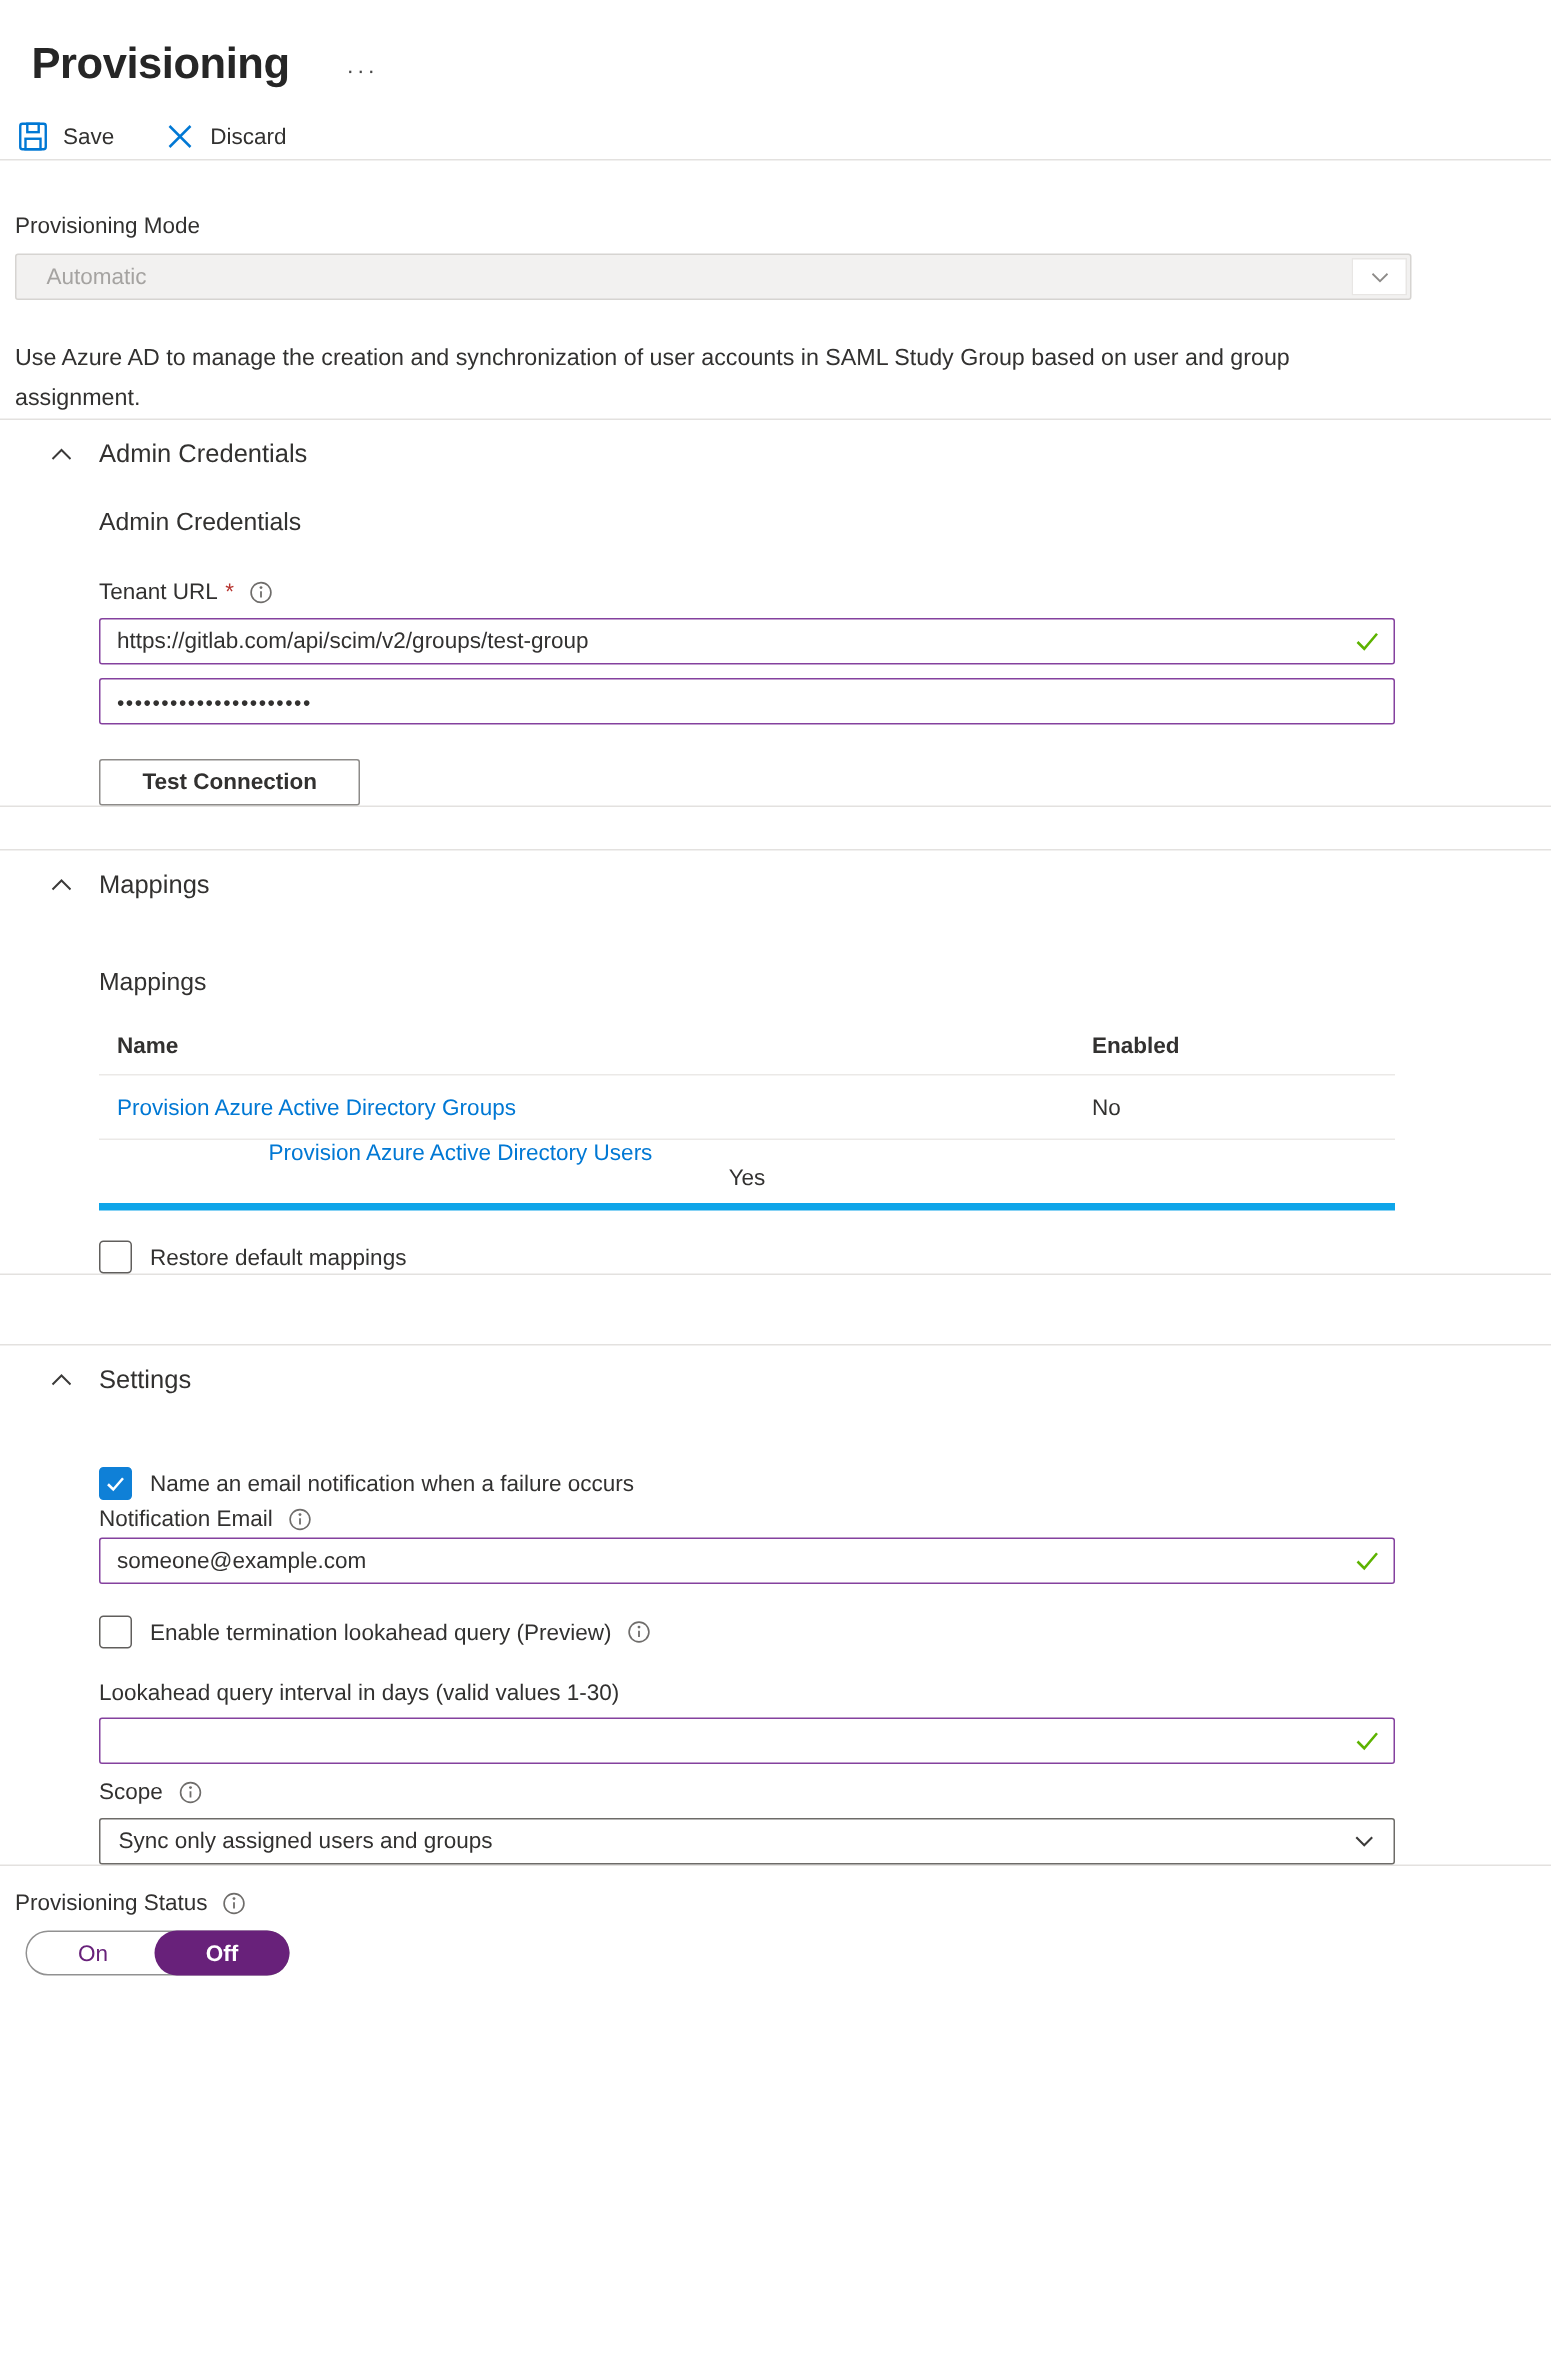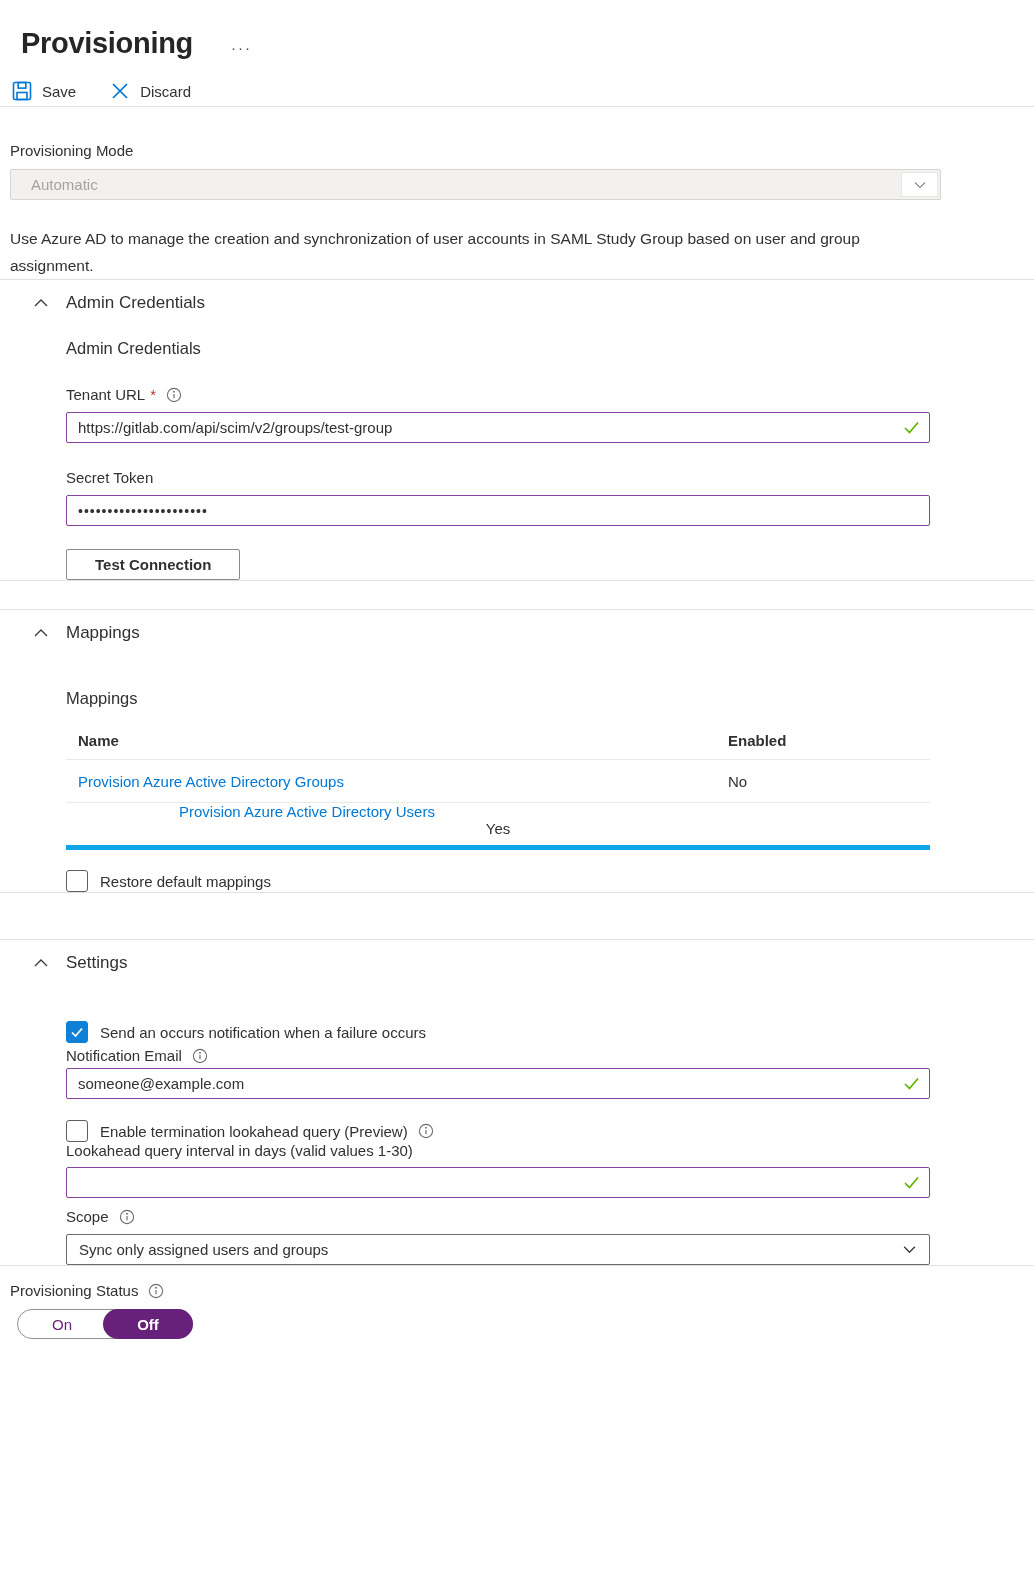--- a/index.html
+++ b/index.html
@@ -169,23 +169,20 @@
     </div>
     <div class="input-wrap">
       <input class="txt-input" type="text" value="https://gitlab.com/api/scim/v2/groups/test-group" style="">
       <span class="valid-check">
         <svg viewBox="0 0 17 17" width="17" height="17">
           <polyline points="2,9 6.5,13.5 15,3.5" fill="none" stroke="#5db300" stroke-width="1.7"></polyline>
         </svg>
       </span>
     </div>
 
-    <div class="lbl-row" style="margin-top:26px;">
-      <span>Secret Token</span>
-    </div>
     <div class="input-wrap">
       <input class="txt-input secret" type="text" value="••••••••••••••••••••••" style="">
     </div>
 
     <button class="btn-secondary">Test Connection</button>
   </div>
 
   <hr class="rule rule-end">
   <div class="gap28"></div>
   <hr class="rule">
@@ -240,21 +237,21 @@
     <span class="sh-label">Settings</span>
   </div>
 
   <div class="section-content">
     <div class="cb-row cb-email">
       <span class="cb-box checked">
         <svg viewBox="0 0 14 14" width="14" height="14">
           <polyline points="2,7.5 5.5,11 12,3.5" fill="none" stroke="#ffffff" stroke-width="1.7"></polyline>
         </svg>
       </span>
-      <span class="cb-label">Send an occurs notification when a failure occurs</span>
+      <span class="cb-label">Name an email notification when a failure occurs</span>
     </div>
 
     <div class="lbl-row lbl-tight" style="margin-top:4px;">
       <span>Notification Email</span>
       <span class="info-ic">
         <svg viewBox="0 0 16 16" width="16" height="16">
           <circle cx="8" cy="8" r="6.6" fill="none" stroke="#6f6d6b" stroke-width="1.1"></circle>
           <line x1="8" y1="7.1" x2="8" y2="11.3" stroke="#6f6d6b" stroke-width="1.2"></line>
           <circle cx="8" cy="4.7" r="0.95" fill="#6f6d6b"></circle>
         </svg>
@@ -274,21 +271,21 @@
       <span class="cb-label">Enable termination lookahead query (Preview)</span>
       <span class="info-ic">
         <svg viewBox="0 0 16 16" width="16" height="16">
           <circle cx="8" cy="8" r="6.6" fill="none" stroke="#6f6d6b" stroke-width="1.1"></circle>
           <line x1="8" y1="7.1" x2="8" y2="11.3" stroke="#6f6d6b" stroke-width="1.2"></line>
           <circle cx="8" cy="4.7" r="0.95" fill="#6f6d6b"></circle>
         </svg>
       </span>
     </div>
 
-    <div class="lbl-row" style="margin-top:0;">
+    <div class="lbl-row" style="margin-top:21px;">
       <span>Lookahead query interval in days (valid values 1-30)</span>
     </div>
     <div class="input-wrap" style="margin-top:8px;">
       <input class="txt-input" type="text" value="" style="">
       <span class="valid-check">
         <svg viewBox="0 0 17 17" width="17" height="17">
           <polyline points="2,9 6.5,13.5 15,3.5" fill="none" stroke="#5db300" stroke-width="1.7"></polyline>
         </svg>
       </span>
     </div>

